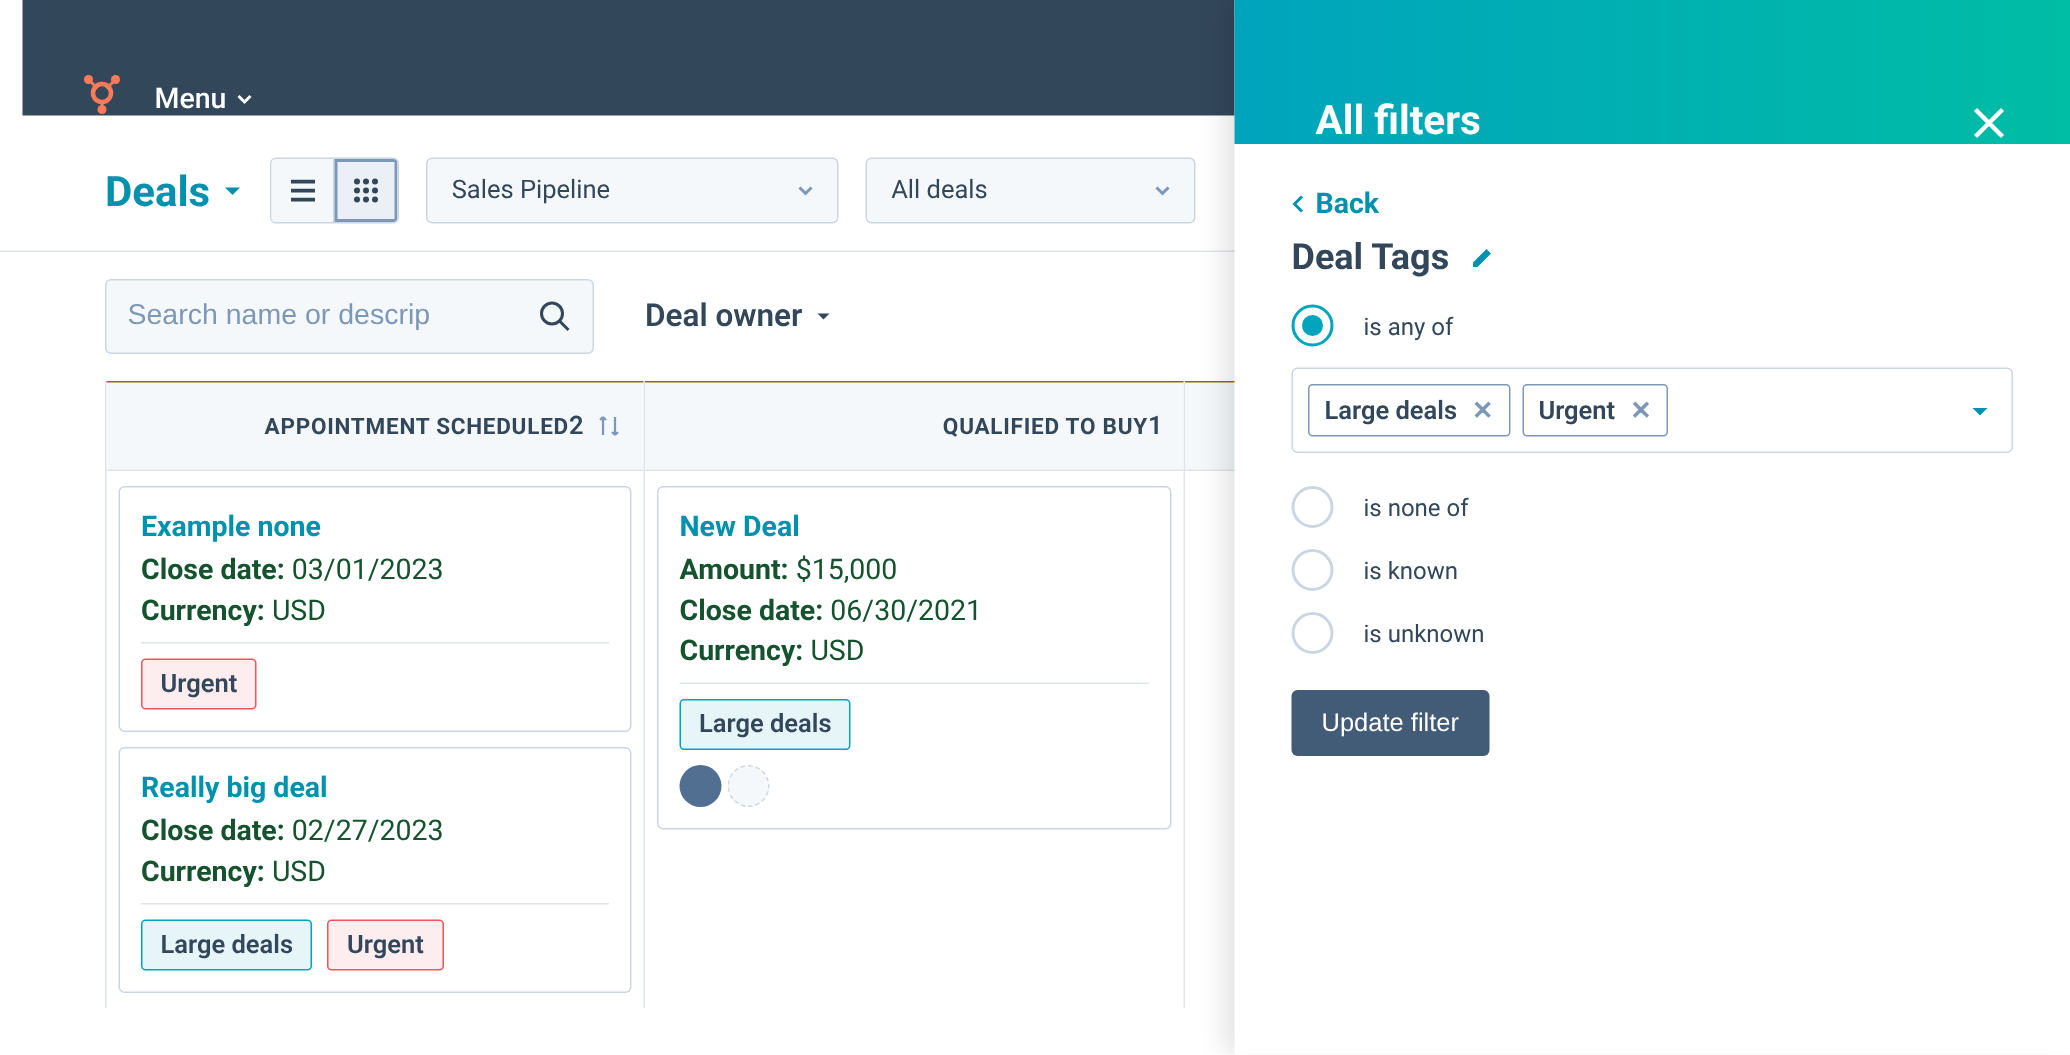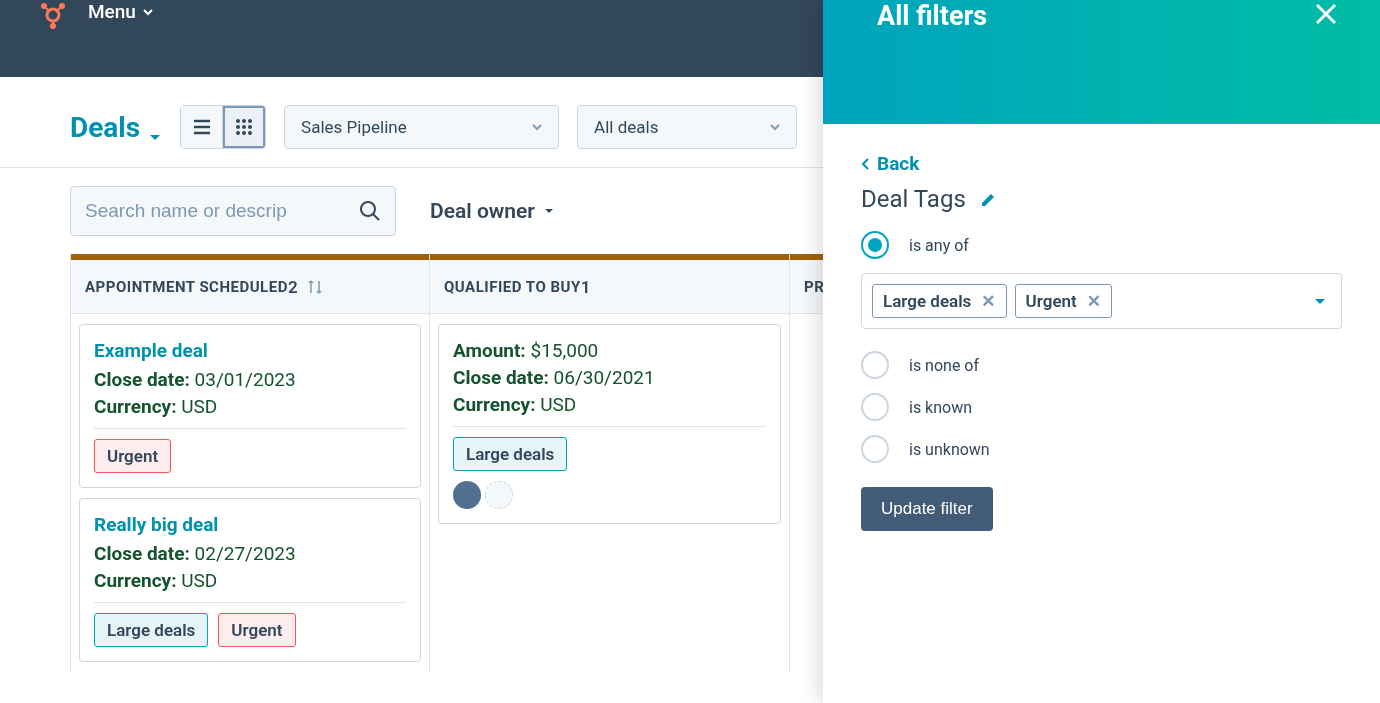--- a/index.html
+++ b/index.html
@@ -1,26 +1,26 @@
 <!DOCTYPE html>
 <html><head>
 <meta charset="utf-8">
 <style>
 * { box-sizing: border-box; margin: 0; padding: 0; }
 body { font-family: -apple-system, BlinkMacSystemFont, "Segoe UI", Roboto, sans-serif; background: #fff; overflow: hidden; width: 1380px; height: 703px; position: relative; }
 
 
-.topbar { background: #33475b; height: 77px; display: flex; align-items: flex-start; padding: 0 38px; }
+.topbar { background: #33475b; height: 77px; display: flex; align-items: flex-end; padding: 0 38px; margin-left: 15px; }
 .logo { width: 30px; height: 30px; margin-right: 20px; }
 .menu-btn { color: #fff; font-size: 19px; font-weight: 500; display: flex; align-items: center; gap: 6px; cursor: pointer; }
 .chevron-down { width: 12px; height: 12px; }
 
 
 .header-row { display: flex; align-items: center; padding: 28px 70px 18px; gap: 18px; border-bottom: 1px solid #dfe3eb; }
-.page-title { color: #0091ae; font-size: 28px; font-weight: 700; display: flex; align-items: flex-end; gap: 8px; cursor: pointer; }
+.page-title { color: #0091ae; font-size: 28px; font-weight: 700; display: flex; align-items: center; gap: 8px; cursor: pointer; }
 .page-title svg { width: 14px; height: 14px; }
 .view-toggle { display: flex; border: 1px solid #cbd6e2; border-radius: 4px; overflow: hidden; }
 .view-btn { width: 42px; height: 42px; display: flex; align-items: center; justify-content: center; background: #f5f8fa; border: none; cursor: pointer; }
 .view-btn.active { background: #eaf0f6; border: 2px solid #7c98b6; }
 .view-btn:first-child { border-right: 1px solid #cbd6e2; }
 .pipeline-select, .view-select { height: 44px; border: 1px solid #cbd6e2; border-radius: 4px; padding: 0 42px 0 16px; background: #f5f8fa; font-size: 17px; color: #33475b; position: relative; display: flex; align-items: center; min-width: 275px; cursor: pointer; }
 .view-select { min-width: 220px; }
 .select-chevron { position: absolute; right: 14px; top: 50%; transform: translateY(-50%); }
 
 
@@ -29,21 +29,21 @@
 .search-box input { border: none; background: transparent; outline: none; font-size: 19px; width: 100%; color: #737373; }
 .search-box input::placeholder { color: #7c98b6; }
 .search-icon { position: absolute; right: 14px; color: #33475b; }
 .deal-owner-btn { color: #33475b; font-size: 21px; font-weight: 600; display: flex; align-items: center; gap: 8px; cursor: pointer; }
 .all-filters-btn { height: 50px; background: #eaf0f6; border-radius: 4px; padding: 0 18px; display: flex; align-items: center; gap: 10px; color: #0091ae; font-size: 19px; font-weight: 600; cursor: pointer; margin-left: auto; margin-right: -70px; }
 
 
 .board { display: flex; padding: 0 70px; gap: 0; }
 .column { width: 360px; display: flex; flex-direction: column; border-right: 1px solid #dfe3eb; }
 .column:first-child { border-left: 1px solid #dfe3eb; }
-.col-header { height: 60px; background: #f5f8fa; border-top: 6px solid #a16207; border-bottom: 1px solid #dfe3eb; display: flex; align-items: center; justify-content: flex-start; padding: 0 14px; }
+.col-header { height: 60px; background: #f5f8fa; border-top: 1px solid #a16207; border-bottom: 1px solid #dfe3eb; display: flex; align-items: center; justify-content: flex-end; padding: 0 14px; }
 .col-title { font-size: 15px; font-weight: 700; color: #33475b; letter-spacing: 0.5px; }
 .col-count { display: flex; align-items: center; gap: 8px; font-size: 17px; font-weight: 600; color: #33475b; }
 .sort-icon { width: 18px; height: 18px; color: #7c98b6; }
 .col-body { padding: 10px 8px; display: flex; flex-direction: column; gap: 10px; }
 
 
 .card { border: 1px solid #cbd6e2; border-radius: 4px; background: #fff; padding: 14px; }
 .card-title { color: #0091ae; font-size: 19px; font-weight: 700; margin-bottom: 6px; }
 .card-row { font-size: 19px; color: #14532d; margin-bottom: 4px; }
 .card-row strong { font-weight: 700; }
@@ -51,26 +51,26 @@
 .tags { display: flex; gap: 10px; flex-wrap: wrap; }
 .tag { padding: 6px 12px; border-radius: 3px; font-size: 17px; font-weight: 600; }
 .tag-urgent { background: #fdedee; border: 1.5px solid #f2545b; color: #33475b; }
 .tag-large { background: #e5f5f8; border: 1.5px solid #00a4bd; color: #33475b; }
 .avatar-row { display: flex; gap: 4px; margin-top: 10px; }
 .avatar { width: 28px; height: 28px; border-radius: 50%; background: #516f90; }
 .avatar-dotted { border: 1px dashed #cbd6e2; background: #f5f8fa; }
 
 
 .filter-panel { position: absolute; top: 0; right: 0; width: 557px; height: 703px; background: #fff; box-shadow: -4px 0 20px rgba(0,0,0,0.15); z-index: 100; }
-.panel-header { height: 124px; background: linear-gradient(90deg, #00a4bd, #00bda5); display: flex; align-items: flex-start; justify-content: space-between; padding: 0 40px 0 54px; }
+.panel-header { height: 96px; background: linear-gradient(90deg, #00a4bd, #00bda5); display: flex; align-items: flex-end; justify-content: space-between; padding: 0 40px 0 54px; }
 .panel-title { color: #fff; font-size: 27px; font-weight: 700; }
 .close-btn { color: #fff; cursor: pointer; width: 28px; height: 28px; }
 .panel-body { padding: 28px 38px; }
 .back-btn { color: #0091ae; font-size: 19px; font-weight: 700; display: flex; align-items: center; gap: 6px; cursor: pointer; margin-bottom: 10px; }
-.filter-name { font-size: 24px; font-weight: 400; color: #33475b; display: flex; align-items: center; gap: 14px; margin-bottom: 18px; }
+.filter-name { font-size: 24px; font-weight: 700; color: #33475b; display: flex; align-items: center; gap: 14px; margin-bottom: 18px; }
 .pencil-icon { color: #0091ae; width: 18px; height: 18px; cursor: pointer; }
 .radio-row { display: flex; align-items: center; gap: 20px; margin-bottom: 14px; cursor: pointer; }
 .radio-outer { width: 28px; height: 28px; border: 2px solid #cbd6e2; border-radius: 50%; display: flex; align-items: center; justify-content: center; flex-shrink: 0; }
 .radio-outer.checked { border-color: #00a4bd; }
 .radio-inner { width: 14px; height: 14px; background: #00a4bd; border-radius: 50%; }
 .radio-label { font-size: 16px; color: #33475b; }
 .tag-input { border: 1px solid #cbd6e2; border-radius: 4px; padding: 10px 40px 10px 10px; display: flex; gap: 8px; flex-wrap: wrap; position: relative; margin-bottom: 22px; min-height: 52px; align-items: center; }
 .tag-chip { border: 1px solid #7c98b6; border-radius: 3px; padding: 6px 10px; display: flex; align-items: center; gap: 10px; font-size: 17px; font-weight: 600; color: #33475b; }
 .chip-x { color: #7c98b6; cursor: pointer; font-size: 17px; }
 .dropdown-arrow { position: absolute; right: 14px; top: 50%; transform: translateY(-50%); color: #0091ae; }
@@ -165,21 +165,21 @@
 <div class="board" id="board">
     <div class="column">
       <div class="col-header">
         <span class="col-title">APPOINTMENT SCHEDULED</span>
     <span class="col-count">2 <svg class="sort-icon" viewBox="0 0 18 18">
             <path d="M5 3v12M5 3l-2 2M5 3l2 2M13 15V3M13 15l-2-2M13 15l2-2" stroke="#7c98b6" stroke-width="1.5" fill="none"></path>
           </svg></span>
       </div>
       <div class="col-body">
         <div class="card">
-          <div class="card-title">Example deal</div>
+          <div class="card-title">Example none</div>
           <div class="card-row"><strong>Close date:</strong> 03/01/2023</div>
           <div class="card-row"><strong>Currency:</strong> USD</div>
           <div class="card-divider"></div>
           <div class="tags">
             <span class="tag tag-urgent">Urgent</span>
           </div>
         </div>
         <div class="card">
           <div class="card-title">Really big deal</div>
           <div class="card-row"><strong>Close date:</strong> 02/27/2023</div>
@@ -192,20 +192,21 @@
         </div>
       </div>
     </div>
     <div class="column">
       <div class="col-header">
         <span class="col-title">QUALIFIED TO BUY</span>
     <span class="col-count">1</span>
       </div>
       <div class="col-body">
         <div class="card">
+          <div class="card-title">New Deal</div>
           <div class="card-row"><strong>Amount:</strong> $15,000</div>
           <div class="card-row"><strong>Close date:</strong> 06/30/2021</div>
           <div class="card-row"><strong>Currency:</strong> USD</div>
           <div class="card-divider"></div>
           <div class="tags">
             <span class="tag tag-large">Large deals</span>
           </div>
           <div class="avatar-row">
             <div class="avatar"></div>
             <div class="avatar avatar-dotted"></div>

